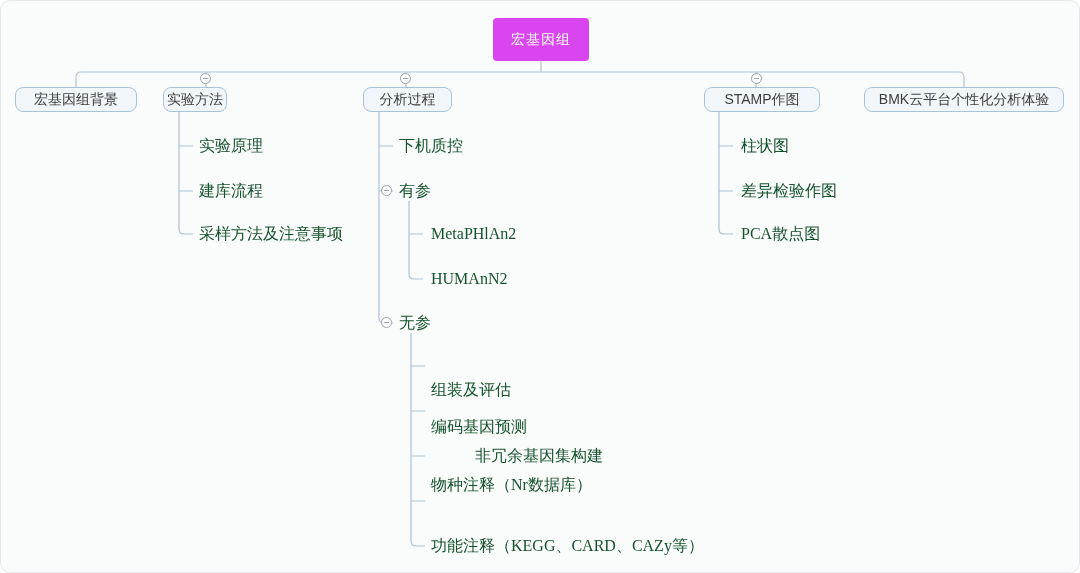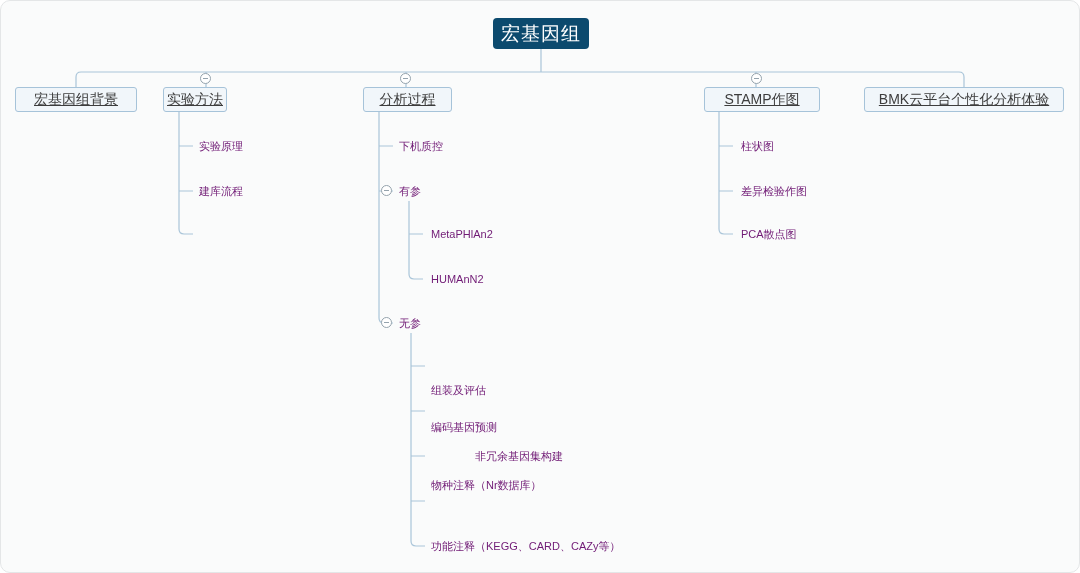--- a/index.html
+++ b/index.html
@@ -9,43 +9,42 @@
     border:1px solid #e4e6e7; border-radius:10px;
     box-sizing:border-box;
     overflow:hidden;
     font-family:"Liberation Sans","DejaVu Sans",sans-serif;
     color:#3f3f3f;
   }
   svg.connectors { position:absolute; left:0; top:0; pointer-events:none; }
   svg.connectors path { fill:none; stroke:#a9c5d9; stroke-width:1.2; }
 
   .root-box {
-    position:absolute; left:492px; top:17px; width:96px; height:31px;
-    background:#0c4a6e; border-radius:4px;
+    position:absolute; left:492px; top:17px; width:96px; height:43px;
+    background:#d946ef; border-radius:4px;
     display:flex; align-items:center; justify-content:center;
-    color:#ffffff; font-size:19px; letter-spacing:1px;
+    color:#ffffff; font-size:14px; letter-spacing:1px;
     box-sizing:border-box;
   }
   .topic-box {
     position:absolute; top:86px; height:25px;
-    background:#f1f6fa; border:1px solid #a6c3d9; border-radius:3px;
+    background:#f1f6fa; border:1px solid #a6c3d9; border-radius:8px;
     display:flex; align-items:center; justify-content:center;
     font-size:14px; color:#3d3d3d; white-space:nowrap;
     box-sizing:border-box;
-    text-decoration:underline;
   }
   .b0 { left:14px;  width:122px; }
   .b1 { left:162px; width:64px;  }
   .b2 { left:362px; width:89px;  }
   .b3 { left:703px; width:116px; }
   .b4 { left:863px; width:200px; }
 
   .item {
     position:absolute; height:22px; line-height:22px;
-    font-size:11px; color:#701a75; white-space:nowrap;
+    font-size:16px; color:#14532d; white-space:nowrap;font-family:Liberation Serif, serif;
   }
 
   .collapse {
     position:absolute; width:11px; height:11px; box-sizing:border-box;
     background:#ffffff; border:1px solid #95a3ad; border-radius:50%;
   }
   .collapse::after {
     content:""; position:absolute; left:2px; right:2px; top:4px;
     border-top:1px solid #95a3ad;
   }
@@ -81,20 +80,21 @@
   <div class="topic-box b4">BMK云平台个性化分析体验</div>
 
   <div class="collapse" style="left:199px; top:72px;"></div>
   <div class="collapse" style="left:399px; top:72px;"></div>
   <div class="collapse" style="left:750px; top:72px;"></div>
   <div class="collapse" style="left:380px; top:184px;"></div>
   <div class="collapse" style="left:380px; top:316px;"></div>
 
   <div class="item" style="left:198px; top:134px;">实验原理</div>
   <div class="item" style="left:198px; top:179px;">建库流程</div>
+  <div class="item" style="left:198px; top:222px;">采样方法及注意事项</div>
 
   <div class="item" style="left:398px; top:134px;">下机质控</div>
   <div class="item" style="left:398px; top:179px;">有参</div>
   <div class="item" style="left:398px; top:311px;">无参</div>
 
   <div class="item" style="left:430px; top:222px;">MetaPHlAn2</div>
   <div class="item" style="left:430px; top:267px;">HUMAnN2</div>
 
   <div class="item" style="left:430px; top:354px;margin-top:24px;">组装及评估</div>
   <div class="item" style="left:430px; top:399px;margin-top:16px;">编码基因预测</div>

